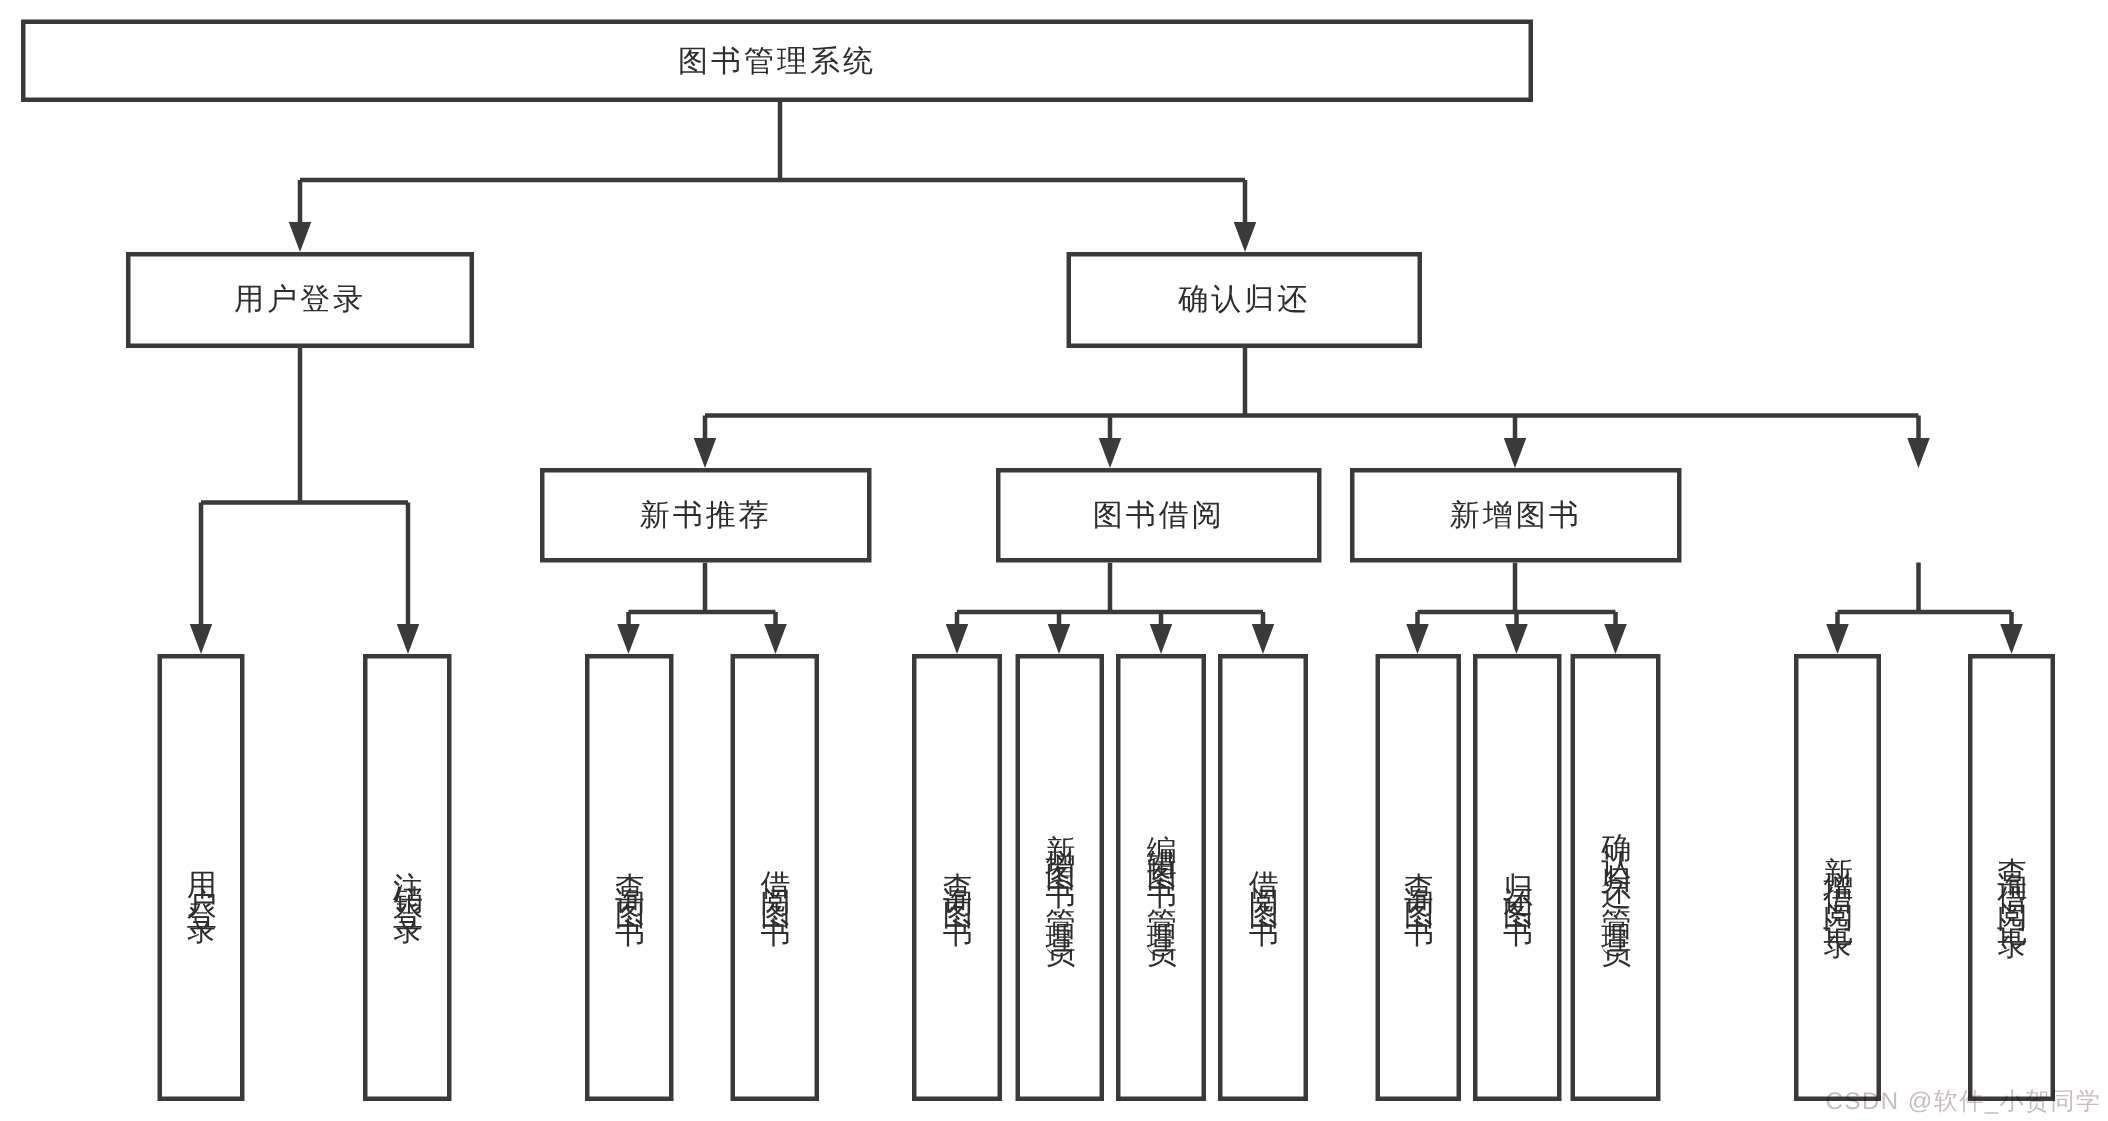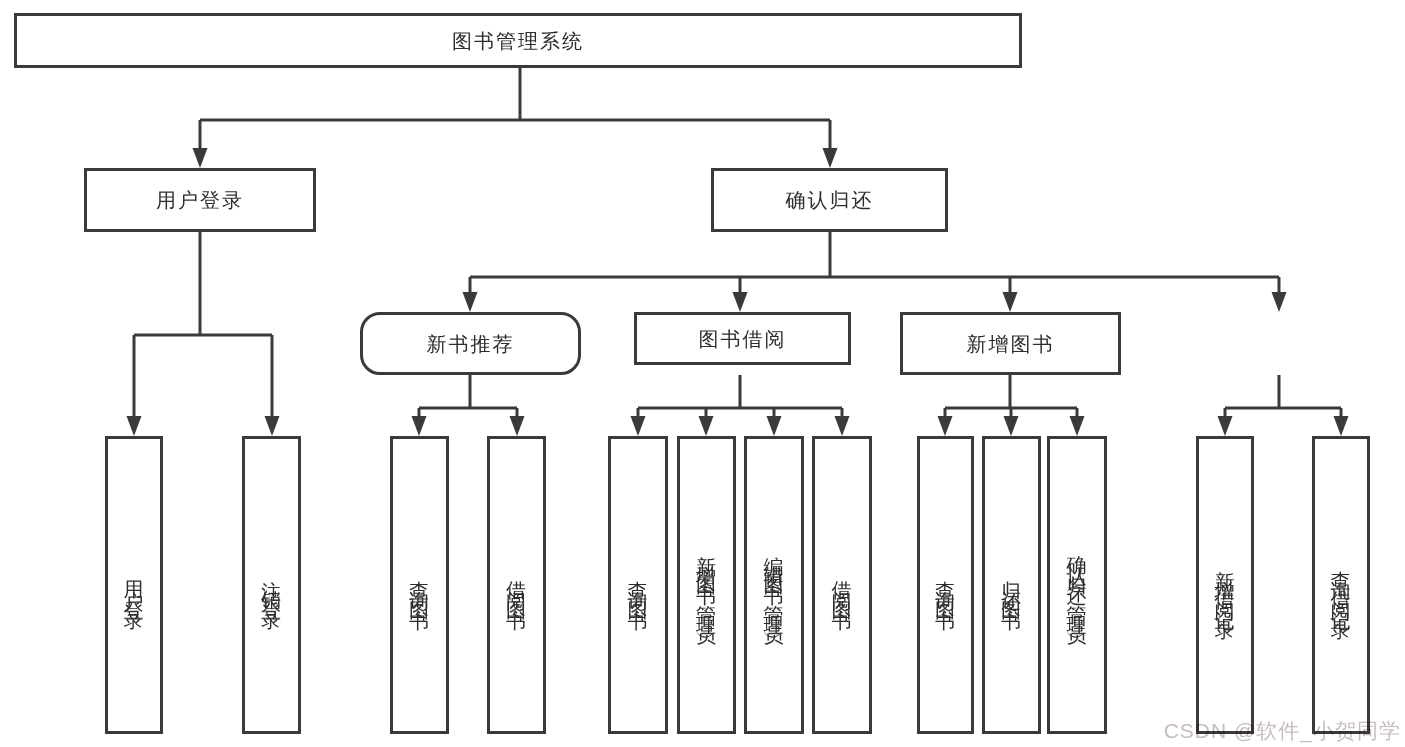--- a/index.html
+++ b/index.html
@@ -14,40 +14,40 @@
     border:3px solid #3a3a3a;color:#2d2d2d;
     display:flex;align-items:center;justify-content:center;
     font-size:20px;line-height:1;z-index:2;
   }
   .h{letter-spacing:2px;}
   .v{writing-mode:vertical-rl;text-orientation:mixed;letter-spacing:10px;}
   
   .p-root{left:14px;top:13px;width:1008px;height:55px;}
   .p-userlogin{left:84px;top:168px;width:232px;height:64px;}
   .p-bookmgmt{left:711px;top:168px;width:237px;height:64px;}
-  .p-newbook{left:360px;top:312px;width:221px;height:63px;border-radius:20px;}
-  .p-bookborrow{left:634px;top:312px;width:217px;height:53px;}
+  .p-newbook{left:360px;top:312px;width:221px;height:63px;}
+  .p-bookborrow{left:664px;top:312px;width:217px;height:63px;}
   .p-currentborrow{left:900px;top:312px;width:221px;height:63px;}
   .p-borrowrecords{left:1169px;top:312px;width:220px;height:63px;}
   .p-l1{left:105px;top:436px;width:58px;height:298px;}
   .p-l2{left:242px;top:436px;width:59px;height:298px;}
   .p-l3{left:390px;top:436px;width:59px;height:298px;}
   .p-l4{left:487px;top:436px;width:59px;height:298px;}
   .p-l5{left:608px;top:436px;width:60px;height:298px;}
   .p-l6{left:677px;top:436px;width:59px;height:298px;}
   .p-l7{left:744px;top:436px;width:60px;height:298px;}
   .p-l8{left:812px;top:436px;width:60px;height:298px;}
   .p-l9{left:917px;top:436px;width:57px;height:298px;}
   .p-l10{left:982px;top:436px;width:59px;height:298px;}
   .p-l11{left:1047px;top:436px;width:60px;height:298px;}
   .p-l12{left:1196px;top:436px;width:58px;height:298px;}
   .p-l13{left:1312px;top:436px;width:58px;height:298px;}
   .watermark{
     position:absolute;right:4px;bottom:2px;z-index:3;
-    font-size:21px;letter-spacing:1px;color:#c9bcbc;
+    font-size:16px;letter-spacing:1px;color:#c9bcbc;
     mix-blend-mode:multiply;white-space:nowrap;
   }
 </style>
 </head>
 <body>
 
 <div class="stage">
 
   <svg class="wires" viewBox="0 0 1405 747" xmlns="http://www.w3.org/2000/svg">
     <g stroke="#3a3a3a" stroke-width="3" fill="none">

